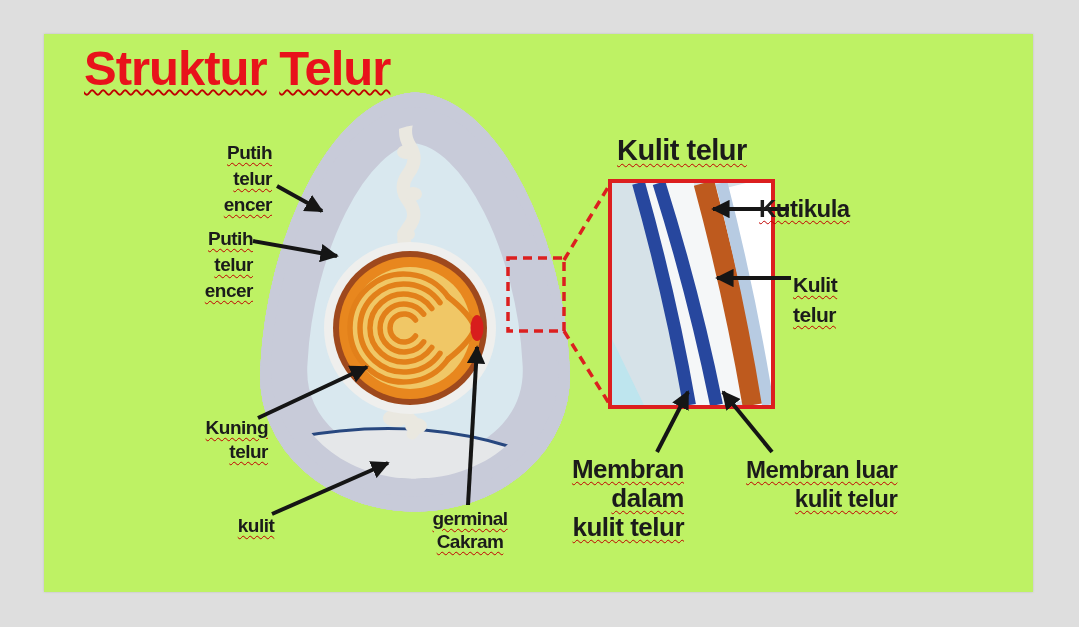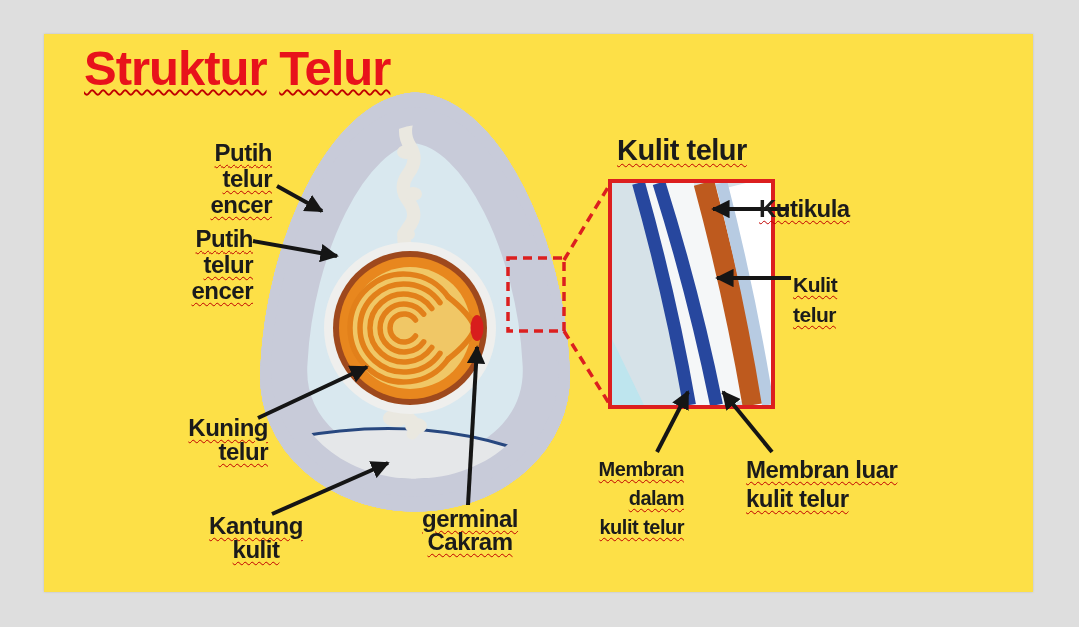--- a/index.html
+++ b/index.html
@@ -6,31 +6,31 @@
   body{
     width:1079px;height:627px;
     background:#dedede;
     font-family:"Liberation Sans","DejaVu Sans",sans-serif;
     position:relative;
     overflow:hidden;
   }
   #slide{
     position:absolute;left:44px;top:34px;
     width:989px;height:558px;
-    background:#fde047;
+    background:#bef264;
     box-shadow:0 0 2px rgba(0,0,0,.15);
   }
   #gfx{position:absolute;left:0;top:0;width:989px;height:558px;}
   .lbl{
     position:absolute;
     font-weight:800;
     color:#1b1b1b;
     letter-spacing:-0.5px;
     line-height:26px;
-    font-size:24px;
+    font-size:19px;
     white-space:nowrap;
   }
   .lbl .ln{display:block;}
   .sq{
     text-decoration:underline wavy #c00000;
     text-decoration-thickness:1px;
     text-underline-offset:3px;
   }
   #main-title{
     left:40px;top:8px;
@@ -41,22 +41,22 @@
   }
   #main-title .sq{text-decoration-thickness:2px;text-underline-offset:4px;}
   #lbl-putih-1{left:100px;top:106px;width:128px;text-align:right;}
   #lbl-putih-2{left:81px;top:192px;width:128px;text-align:right;}
   #lbl-kuning{left:96px;top:382px;width:128px;text-align:right;line-height:24px;}
   #lbl-kantung{left:137px;top:480px;width:150px;text-align:center;line-height:24px;}
   #lbl-cakram{left:336px;top:473px;width:180px;text-align:center;line-height:23px;}
   #inset-title{left:573px;top:100px;font-size:29px;line-height:32px;}
   #lbl-kutikula{left:715px;top:162px;font-size:24px;}
   #lbl-kulit-telur{left:749px;top:236px;font-size:21px;line-height:30px;}
-  #lbl-membran-dalam{left:506px;top:421px;width:134px;text-align:right;font-size:20px;line-height:29px;}
-  #lbl-membran-luar{left:702px;top:421px;font-size:24px;line-height:29px;text-align:left;}
+  #lbl-membran-dalam{left:506px;top:421px;width:134px;text-align:right;font-size:26px;line-height:29px;}
+  #lbl-membran-luar{left:702px;top:421px;font-size:24px;line-height:29px;text-align:right;}
 </style>
 </head>
 <body>
 
 <div id="slide">
 
   <svg id="gfx" viewBox="0 0 989 558">
     <defs>
       <marker id="ah" viewBox="0 0 10 10" refX="9" refY="5" markerWidth="4.6" markerHeight="4.6" orient="auto" markerUnits="strokeWidth">
         <path d="M0,0 L10,5 L0,10 Z" fill="#151515"></path>
@@ -165,21 +165,20 @@
     <span class="ln"><span class="sq">telur</span></span>
     <span class="ln"><span class="sq">encer</span></span>
   </div>
 
   <div class="lbl" id="lbl-kuning">
     <span class="ln"><span class="sq">Kuning</span></span>
     <span class="ln"><span class="sq">telur</span></span>
   </div>
 
   <div class="lbl" id="lbl-kantung">
-    <span class="ln"><span class="sq">Kantung</span></span>
     <span class="ln"><span class="sq">kulit</span></span>
   </div>
 
   <div class="lbl" id="lbl-cakram">
     <span class="ln"><span class="sq">germinal</span></span>
     <span class="ln"><span class="sq">Cakram</span></span>
   </div>
 
   <div class="lbl" id="inset-title">
     <span class="sq">Kulit telur</span>

